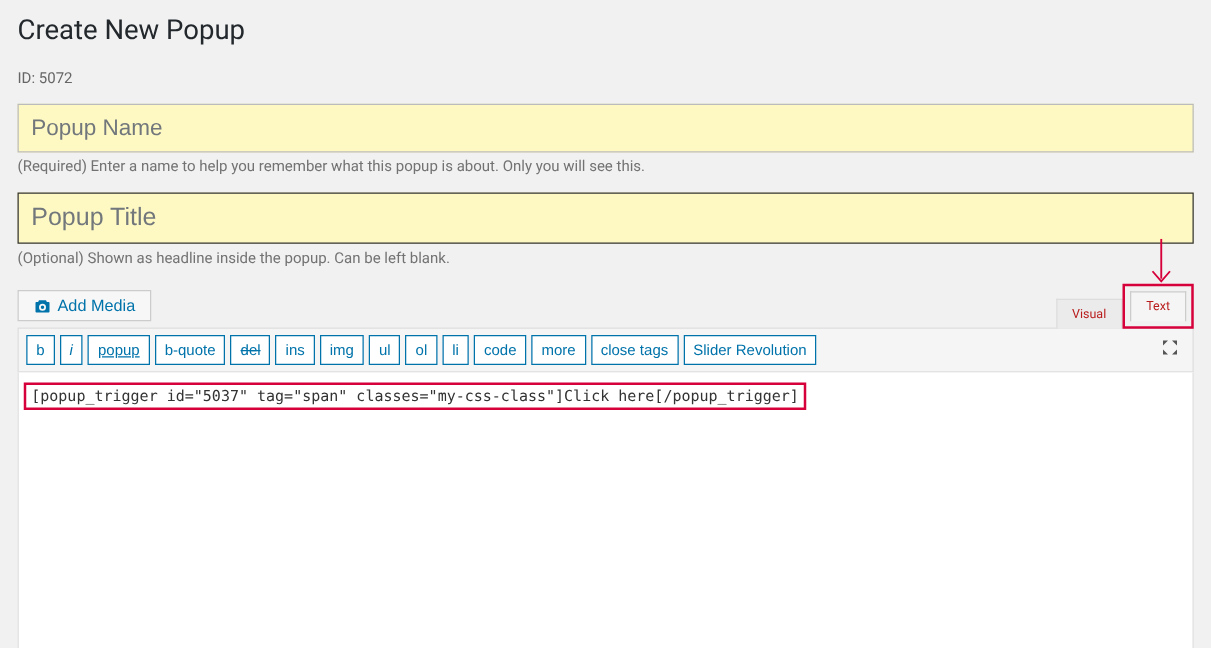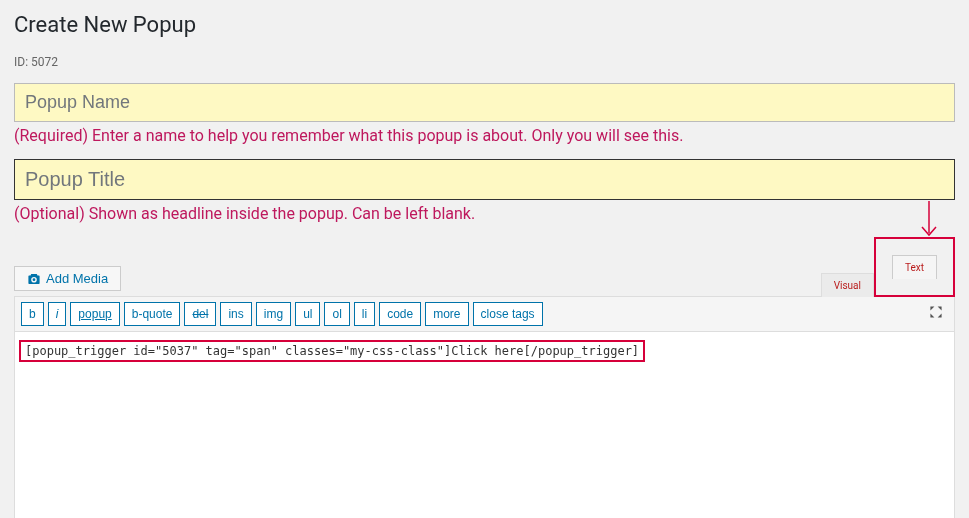--- a/index.html
+++ b/index.html
@@ -29,22 +29,22 @@
       background: #fef9c3;
       color: #72777c;
       margin-bottom: 4px;
     }
     .big-input.title {
       border: 1px solid #333;
       font-size: 20px;
     }
     .big-input::placeholder { color: #72777c; }
     .helper {
-      font-size: 16px;
-      color: #be185d;
+      font-size: 12px;
+      color: #737373;
       margin-bottom: 14px;
     }
     .editor-top {
       display: flex;
       justify-content: space-between;
       align-items: flex-end;
       margin-bottom: -1px;
     }
     .add-media-btn {
       display: inline-flex;
@@ -71,21 +71,21 @@
       background: #ebebeb;
       color: #b91c1c;
       cursor: pointer;
     }
     .tab.active {
       background: #f5f5f5;
       border-color: #ccc;
     }
     .annot-box.tab-box {
       border: 2px solid #d6003a;
-      padding: 16px;
+      padding: 4px;
     }
     .arrow-down {
       position: absolute;
       right: 14px;
       top: -36px;
     }
     .toolbar-row {
       display: flex;
       align-items: center;
       justify-content: space-between;
@@ -171,20 +171,21 @@
     <button class="tb-btn">b-quote</button>
     <button class="tb-btn del">del</button>
     <button class="tb-btn">ins</button>
     <button class="tb-btn">img</button>
     <button class="tb-btn">ul</button>
     <button class="tb-btn">ol</button>
     <button class="tb-btn">li</button>
     <button class="tb-btn">code</button>
     <button class="tb-btn">more</button>
     <button class="tb-btn">close tags</button>
+    <button class="tb-btn">Slider Revolution</button>
   </div>
   <span class="fullscreen-icon">
     <svg width="16" height="16" viewBox="0 0 20 20" fill="#555">
         <path d="M3 3h5L3 8V3zm14 0v5l-5-5h5zM3 17v-5l5 5H3zm14 0h-5l5-5v5z"></path>
       </svg>
   </span>
 </div>
 
 <div class="editor-area">
   <span class="shortcode-line">[popup_trigger id="5037" tag="span" classes="my-css-class"]Click here[/popup_trigger]</span>

